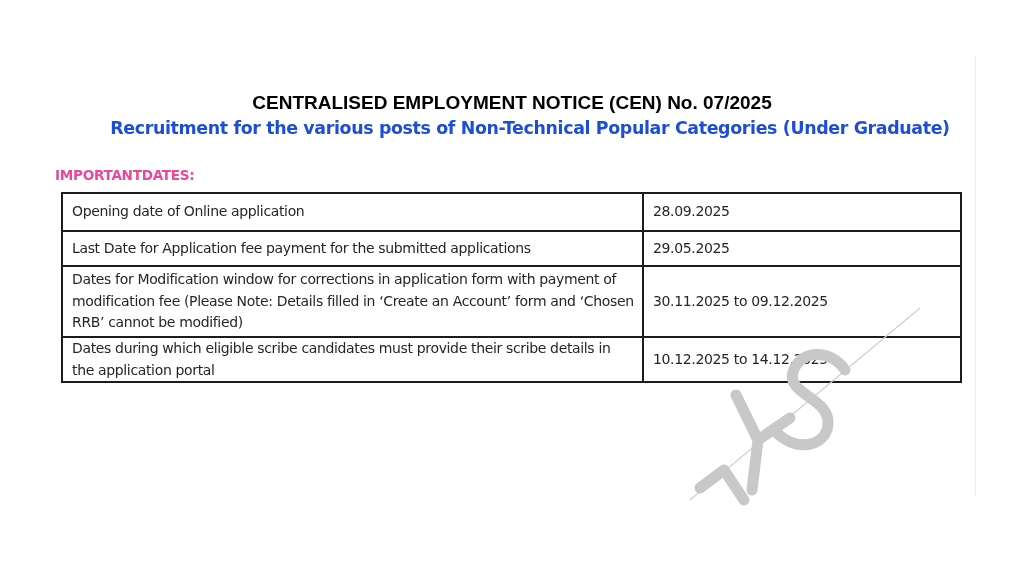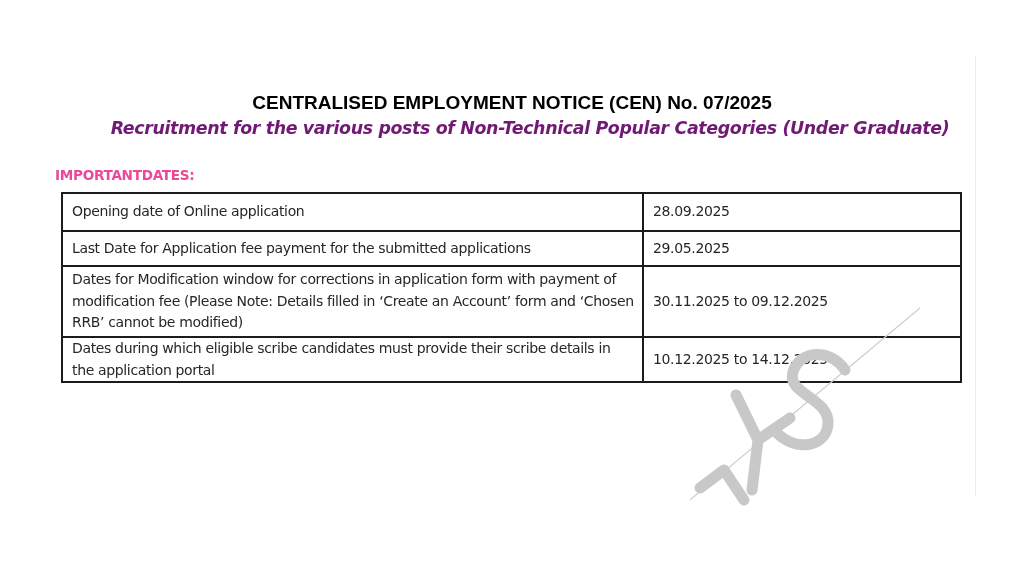--- a/index.html
+++ b/index.html
@@ -38,23 +38,22 @@
     .title-2 {
       position: absolute;
       left: 57px;
       top: 118px;
       width: 946px;
       text-align: center;
       font-family: "DejaVu Sans", sans-serif;
       font-weight: bold;
       font-size: 17.4px;
       letter-spacing: -0.35px;
-      color: #701a75;
+      color: #1d4ed8;
       white-space: nowrap;
-      font-style: italic;
     }
     .section-label {
       position: absolute;
       left: 55px;
       top: 167px;
       font-family: "DejaVu Sans", sans-serif;
       font-weight: bold;
       font-size: 13.6px;
       letter-spacing: -0.3px;
       color: #ec4899;

